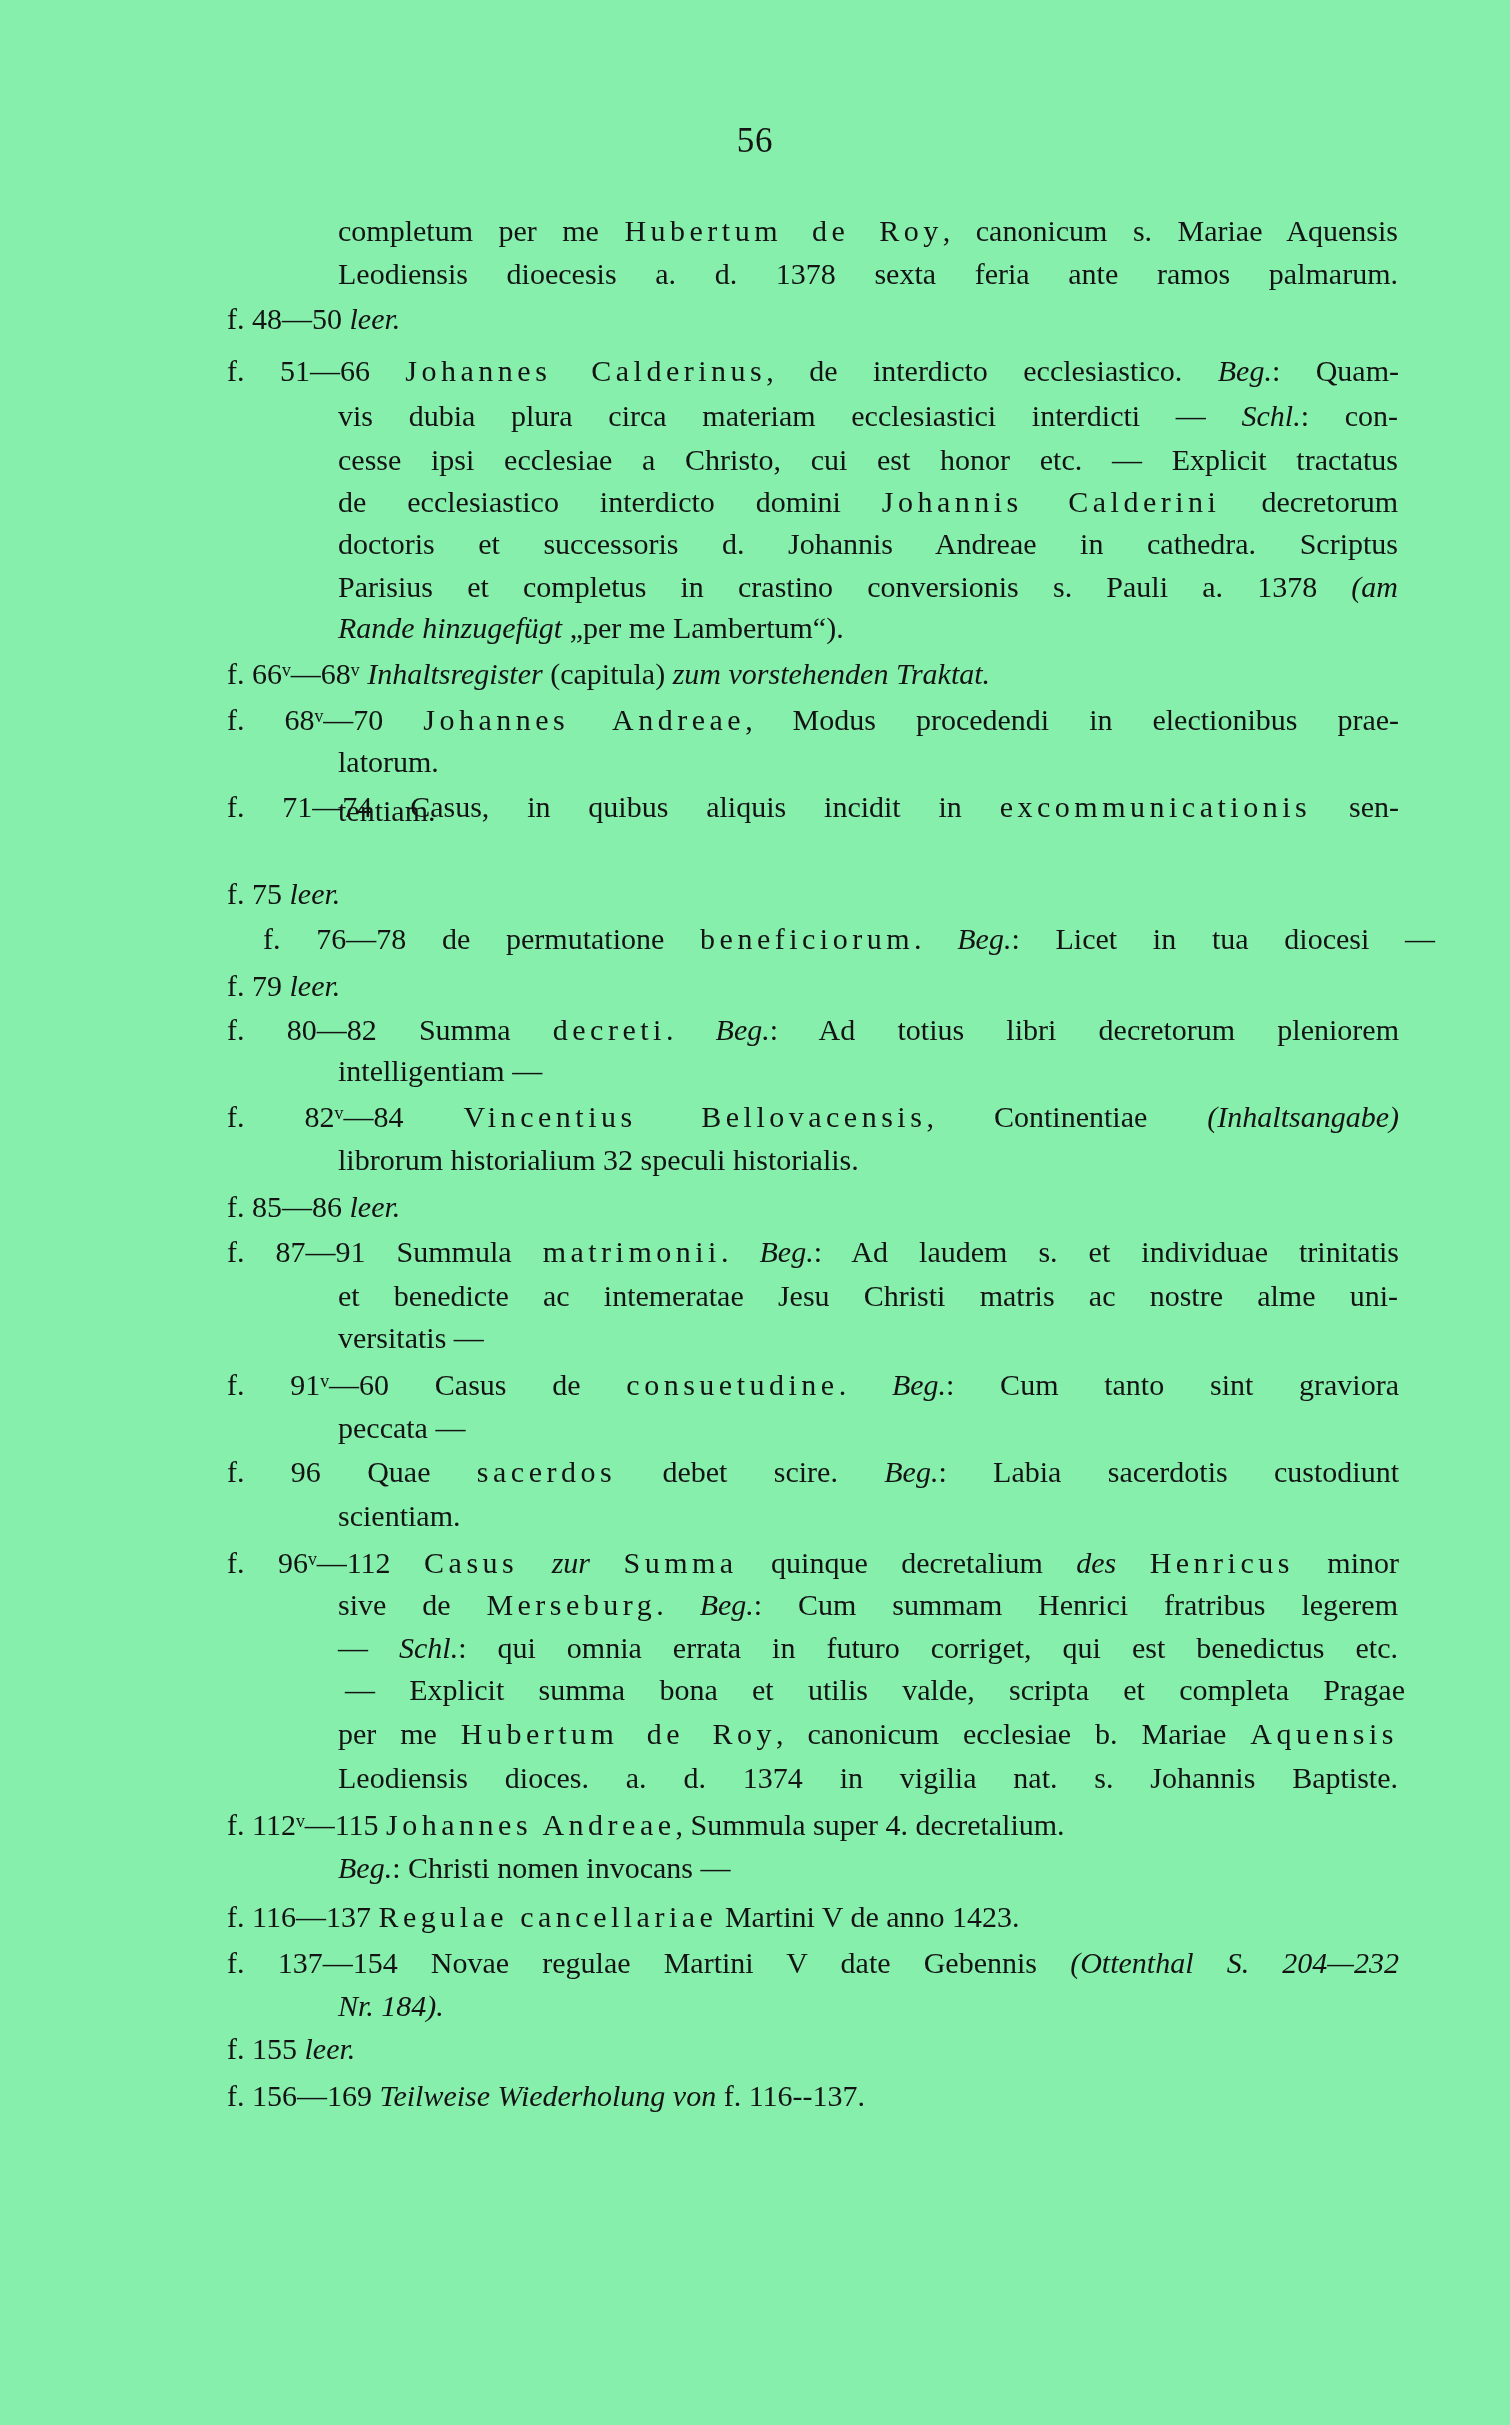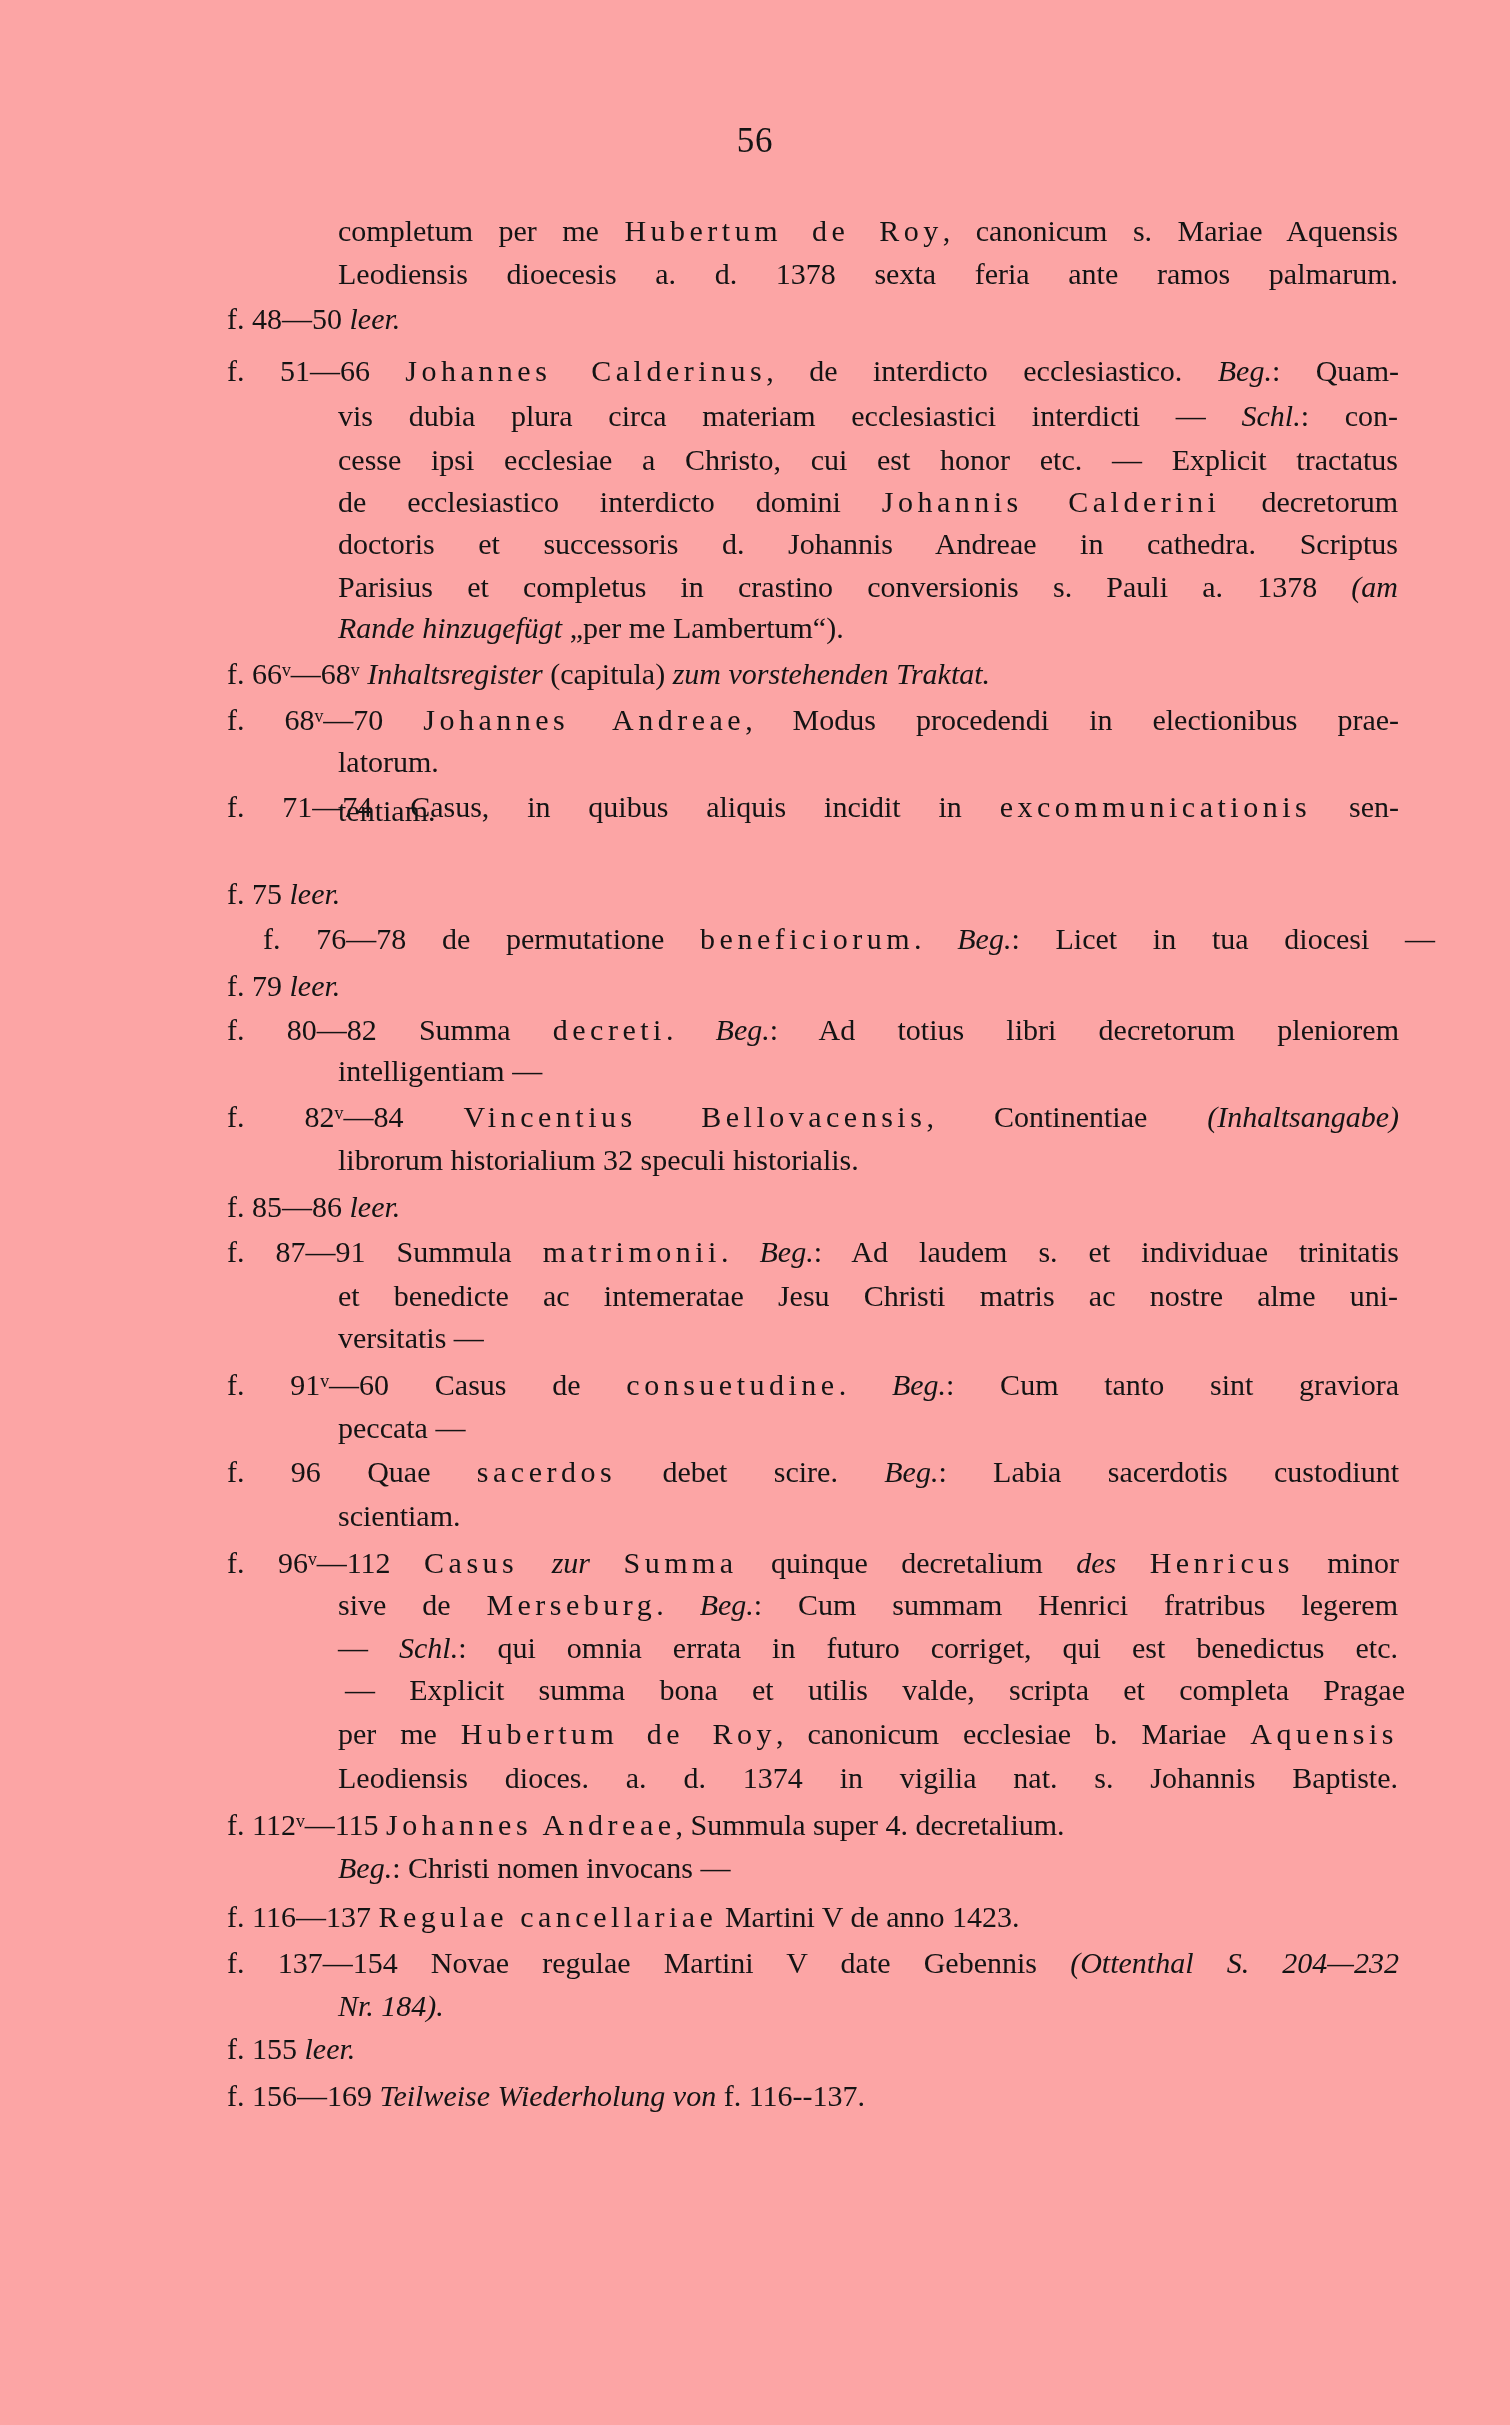--- a/index.html
+++ b/index.html
@@ -1,18 +1,18 @@
 <!DOCTYPE html>
 <html style="font-size:12px"><head>
 <meta charset="utf-8">
 <style>
   html, body { margin: 0; padding: 0; background: #ffffff; }
   body { width: 1510px; height: 2426px; position: relative; overflow: hidden;
          font-family: "Liberation Serif", "DejaVu Serif", serif; color: #141414; }
-  .page { position: absolute; left: 0; top: 0; width: 1510px; height: 2426px; background: #fca5a5; }
+  .page { position: absolute; left: 0; top: 0; width: 1510px; height: 2426px; background: #86efac; }
   .pagenum { position: absolute; left: 0; width: 1510px; top: 121px; text-align: center;
              font-size: 35px; letter-spacing: 0.8px; }
   .line { position: absolute; font-size: 30px; line-height: 36px; white-space: nowrap;
           transform-origin: left top; }
 </style>
 </head>
 <body>
 
 <div class="page">
   <div class="pagenum">56</div>

